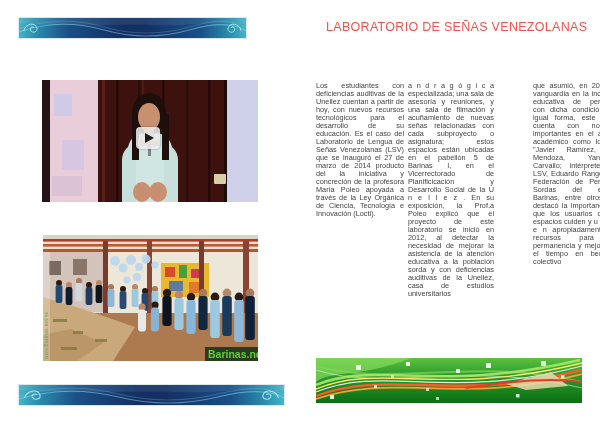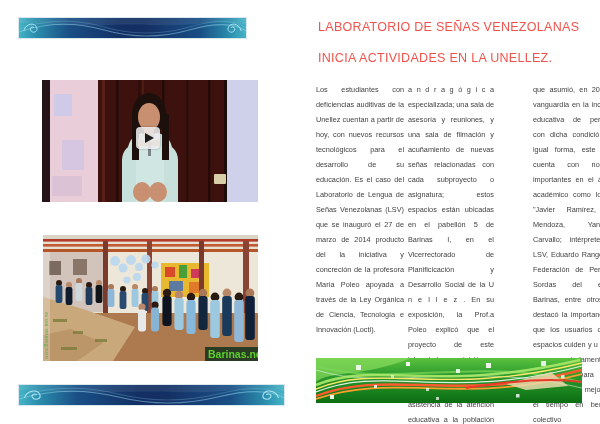--- a/index.html
+++ b/index.html
@@ -5,35 +5,35 @@
   html,body{margin:0;padding:0;background:#ffffff;}
   .page{
     position:relative;width:600px;height:424px;background:#ffffff;overflow:hidden;
     font-family:"Liberation Sans", sans-serif;
   }
   .banner{position:absolute;display:block;border:1px solid #d9e7ef;}
   .banner.top{left:18px;top:17px;width:227px;height:20px;}
   .banner.bottom{left:18px;top:384px;width:265px;height:20px;}
   .title{position:absolute;left:318px;top:20px;width:270px;color:#f0534c;
     font-size:12.5px;letter-spacing:.3px;font-weight:400;}
-  .title .t1{margin:0 0 17px 0;}
+  .title .t1{margin:0 0 17px 8px;}
   .video{position:absolute;left:42px;top:80px;width:216px;height:122px;}
   .video svg{display:block;}
   .playbtn{position:absolute;left:94px;top:47px;width:24px;height:22px;border-radius:4px;
     background:rgba(236,236,236,.88);display:flex;align-items:center;justify-content:center;
     box-shadow:0 0 2px rgba(0,0,0,.4);}
   .tri{width:0;height:0;border-top:5px solid transparent;border-bottom:5px solid transparent;
     border-left:9px solid #1d1d1d;margin-left:2px;}
   .photo{position:absolute;left:43px;top:235px;width:215px;height:126px;}
   .cols{position:absolute;left:316px;top:82px;display:flex;gap:4px;}
   .col{color:#3f3f3f;}
   .col.c1{width:88px;}
   .col.c2{width:86px;}
   .col.c3{width:87px;margin-left:35px;}
-  .col p{margin:0 0 8.5px 0;font-size:7.3px;line-height:15px;text-align:justify;}
+  .col p{margin:0 0 8.5px 0;font-size:7.3px;line-height:8px;text-align:justify;}
   .swoosh{position:absolute;left:316px;top:358px;width:266px;height:45px;display:block;}
 </style>
 </head>
 <body>
 
 <div class="page">
 
   <svg class="banner top" viewBox="0 0 240 20" preserveAspectRatio="none">
     <defs>
       <linearGradient id="bg1" x1="0" y1="0" x2="1" y2="0">
@@ -50,21 +50,20 @@
     <rect width="240" height="20" fill="url(#bg1)"></rect>
     <path d="M0,0 H240 V6 C200,2 180,9 140,7 C100,5 60,10 0,5 Z" fill="rgba(255,255,255,.08)"></path>
     <path d="M0,14 C30,4 60,4 90,12 C120,20 150,20 180,12 C210,4 228,5 240,13" stroke="rgba(150,215,240,.5)" stroke-width="1.1" fill="none"></path>
     <path d="M0,11 C30,1 60,1 90,9 C120,17 150,17 180,9 C210,1 228,2 240,10" stroke="rgba(150,215,240,.25)" stroke-width="1" fill="none"></path>
     <path d="M5,13 C7,5 17,4 19,10 C20,14 14,16 12,12 C11,9 15,8 16,10" stroke="rgba(185,235,248,.9)" stroke-width="1" fill="none"></path>
     <path d="M5,13 C7,5 17,4 19,10 C20,14 14,16 12,12 C11,9 15,8 16,10" stroke="rgba(185,235,248,.9)" stroke-width="1" fill="none" transform="translate(240,0) scale(-1,1)"></path>
   </svg>
 
   <div class="title">
     <div class="t1">LABORATORIO DE SEÑAS VENEZOLANAS</div>
-    <div class="t2">INICIA ACTIVIDADES EN LA UNELLEZ.</div>
   </div>
 
   <div class="video">
     <svg width="216" height="122" viewBox="0 0 216 122">
       <rect width="216" height="122" fill="#e3c3d6"></rect>
       <rect x="0" y="0" width="8" height="122" fill="#241418"></rect>
       <rect x="8" y="0" width="48" height="122" fill="#e9cdd9"></rect>
       <rect x="12" y="14" width="18" height="22" fill="#c9c9ec" opacity=".8"></rect>
       <rect x="20" y="60" width="22" height="30" fill="#cfc3e4" opacity=".7"></rect>
       <rect x="10" y="96" width="30" height="20" fill="#d9c2d4" opacity=".9"></rect>

